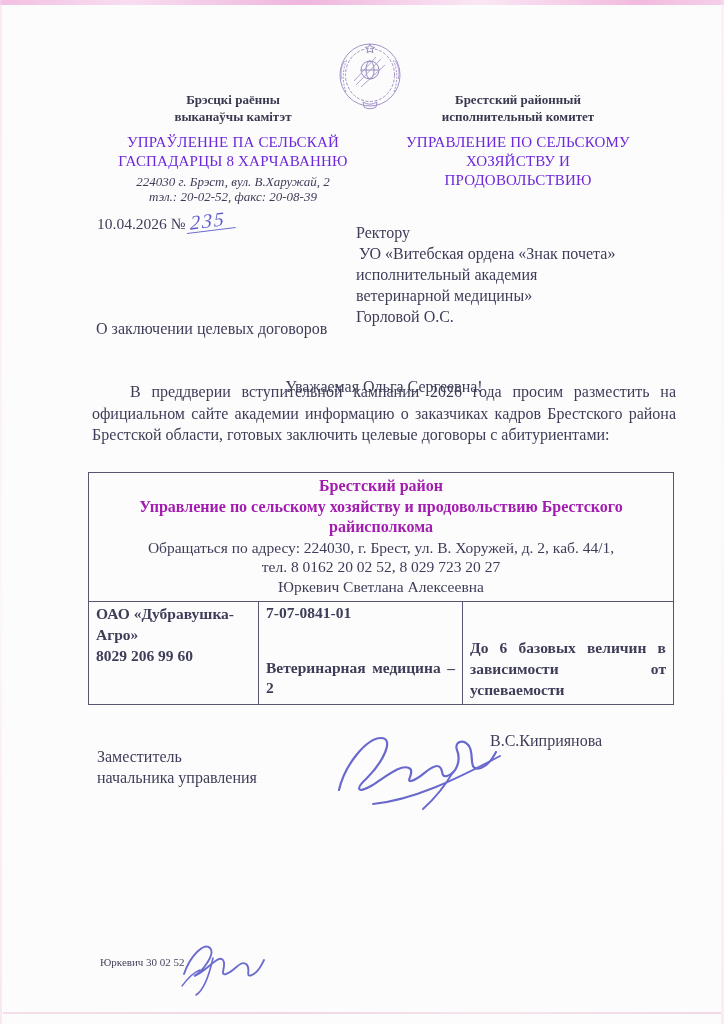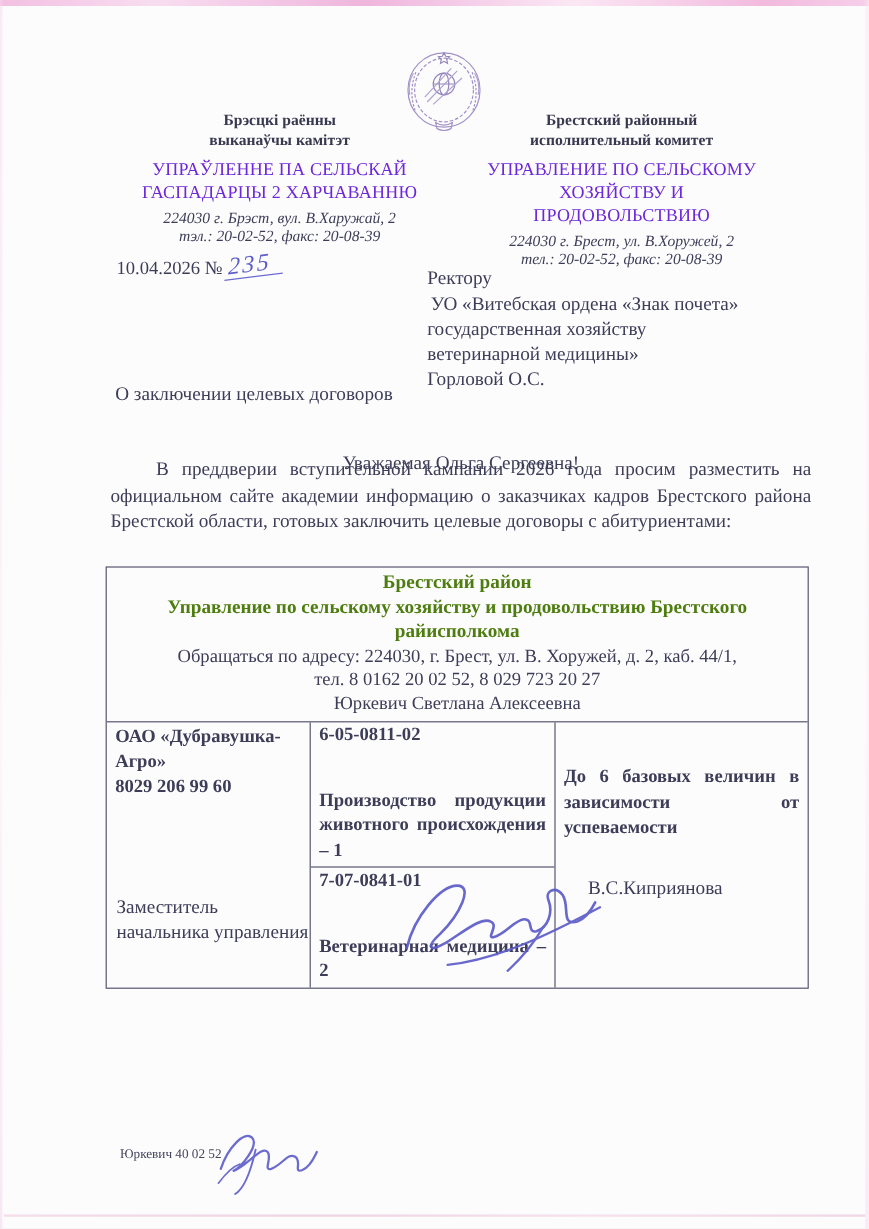--- a/index.html
+++ b/index.html
@@ -44,21 +44,21 @@
 
   .subject{left:96px;top:320px;font-size:16px;}
   .salutation{left:92px;top:350px;width:584px;text-align:center;font-size:16px;margin-top:28px;}
   .body-par{left:92px;top:381px;width:584px;font-size:16px;line-height:21.5px;
     text-align:justify;text-indent:38px;}
 
   
   .info-table{left:88px;top:472px;width:586px;border:1px solid #565670;box-sizing:border-box;}
   .t-header{border-bottom:1px solid #565670;text-align:center;padding:3px 6px 5px;
     font-size:15.5px;line-height:19.5px;}
-  .t-header .bold{font-weight:bold;font-size:16px;line-height:20.5px;color:#4d7c0f;}
+  .t-header .bold{font-weight:bold;font-size:16px;line-height:20.5px;color:#a21caf;}
   .t-body{display:grid;grid-template-columns:170px 204px 1fr;font-weight:bold;}
   .t-cell{padding:1px 7px 4px;font-size:15.5px;line-height:21px;box-sizing:border-box;}
   .t-col1{border-right:1px solid #565670;}
   .t-col2{border-right:1px solid #565670;display:flex;flex-direction:column;}
   .t-sub{padding:1px 7px 3px;font-size:15.5px;line-height:20.5px;box-sizing:border-box;}
   .t-subA{min-height:84px;border-bottom:1px solid #565670;}
   .t-subB{min-height:53px;}
   .just{text-align:justify;margin-top:34px;}
 
   
@@ -99,52 +99,48 @@
     </svg>
   </div>
 
   <div class="abs lh" style="left:103px;top:92px;">
     <div class="lh-committee">
       <div>Брэсцкі раённы</div>
       <div>выканаўчы камітэт</div>
     </div>
     <div class="lh-dept">
       <div>УПРАЎЛЕННЕ ПА СЕЛЬСКАЙ</div>
-      <div>ГАСПАДАРЦЫ 2 ХАРЧАВАННЮ</div>
+      <div>ГАСПАДАРЦЫ 8 ХАРЧАВАННЮ</div>
     </div>
     <div class="lh-addr">
       <div>224030 г. Брэст, вул. В.Харужай, 2</div>
       <div>тэл.: 20-02-52, факс: 20-08-39</div>
     </div>
   </div>
 
   <div class="abs lh" style="left:392px;top:92px;width:252px;">
     <div class="lh-committee">
       <div>Брестский районный</div>
       <div>исполнительный комитет</div>
     </div>
     <div class="lh-dept">
       <div>УПРАВЛЕНИЕ ПО СЕЛЬСКОМУ</div>
       <div>ХОЗЯЙСТВУ И ПРОДОВОЛЬСТВИЮ</div>
     </div>
-    <div class="lh-addr">
-      <div>224030 г. Брест, ул. В.Хоружей, 2</div>
-      <div>тел.: 20-02-52, факс: 20-08-39</div>
-    </div>
   </div>
 
   <div class="abs dateline">
     <span>10.04.2026</span>
     <span>№</span><span class="handwritten-number">235</span>
   </div>
 
   <div class="abs addressee">
     <div>Ректору</div>
     <div style="padding-left:3px;">УО «Витебская ордена «Знак почета»</div>
-    <div>государственная хозяйству</div>
+    <div>исполнительный академия</div>
     <div>ветеринарной медицины»</div>
     <div>Горловой О.С.</div>
   </div>
 
   <div class="abs subject">О заключении целевых договоров</div>
   <div class="abs salutation">Уважаемая Ольга Сергеевна!</div>
   <div class="abs body-par">В преддверии вступительной кампании 2026 года просим разместить на официальном сайте академии информацию о заказчиках кадров Брестского района Брестской области, готовых заключить целевые договоры с абитуриентами:</div>
 
   <div class="abs info-table">
     <div class="t-header">
@@ -153,24 +149,20 @@
       <div>Обращаться по адресу: 224030, г. Брест, ул. В. Хоружей, д. 2, каб. 44/1,</div>
       <div>тел.  8 0162 20 02 52, 8 029 723 20 27</div>
       <div>Юркевич Светлана Алексеевна</div>
     </div>
     <div class="t-body">
       <div class="t-cell t-col1">
         <div>ОАО «Дубравушка-Агро»</div>
         <div>8029 206 99 60</div>
       </div>
       <div class="t-col2">
-        <div class="t-sub t-subA">
-          <div>6-05-0811-02</div>
-          <div class="just">Производство продукции животного происхождения – 1</div>
-        </div>
         <div class="t-sub t-subB">
           <div>7-07-0841-01</div>
           <div class="just">Ветеринарная медицина – 2</div>
         </div>
       </div>
       <div class="t-cell just">До 6 базовых величин в зависимости от успеваемости</div>
     </div>
   </div>
 
   <div class="abs sig-position">
@@ -183,21 +175,21 @@
       <g fill="none" stroke="#5d5dc9" stroke-width="2.2" stroke-linecap="round" opacity="0.92">
         <path d="M6,62 C12,36 34,10 48,10 C62,10 50,34 34,50 C22,61 24,66 38,58 C54,48 68,36 76,40 C83,43 72,54 78,53 C88,51 96,38 104,38 C112,38 106,50 114,48 C124,45 128,32 124,22 C121,14 130,10 136,18 C142,27 134,44 148,40 C156,37 161,28 163,24"></path>
         <path d="M40,76 C80,72 122,52 167,28" stroke-width="1.9"></path>
         <path d="M120,44 C112,58 100,72 90,81" stroke-width="1.9"></path>
       </g>
     </svg>
   </div>
 
   <div class="abs sig-name">В.С.Киприянова</div>
 
-  <div class="abs executor">Юркевич 40 02 52</div>
+  <div class="abs executor">Юркевич 30 02 52</div>
 
   <div class="abs sig-footer">
     <svg viewBox="0 0 86 64" width="86" height="64">
       <g fill="none" stroke="#5d5dc9" stroke-width="1.9" stroke-linecap="round" opacity="0.9">
         <path d="M4,40 C10,22 24,8 30,14 C36,20 22,38 14,42 C26,38 38,20 43,26 C47,31 39,42 46,40 C55,37 60,26 66,30 C72,34 64,44 72,41 C79,38 82,30 84,26"></path>
         <path d="M33,24 C29,42 24,56 16,61" stroke-width="1.6"></path>
         <path d="M2,52 C8,44 14,38 20,36" stroke-width="1.4"></path>
       </g>
     </svg>
   </div>

